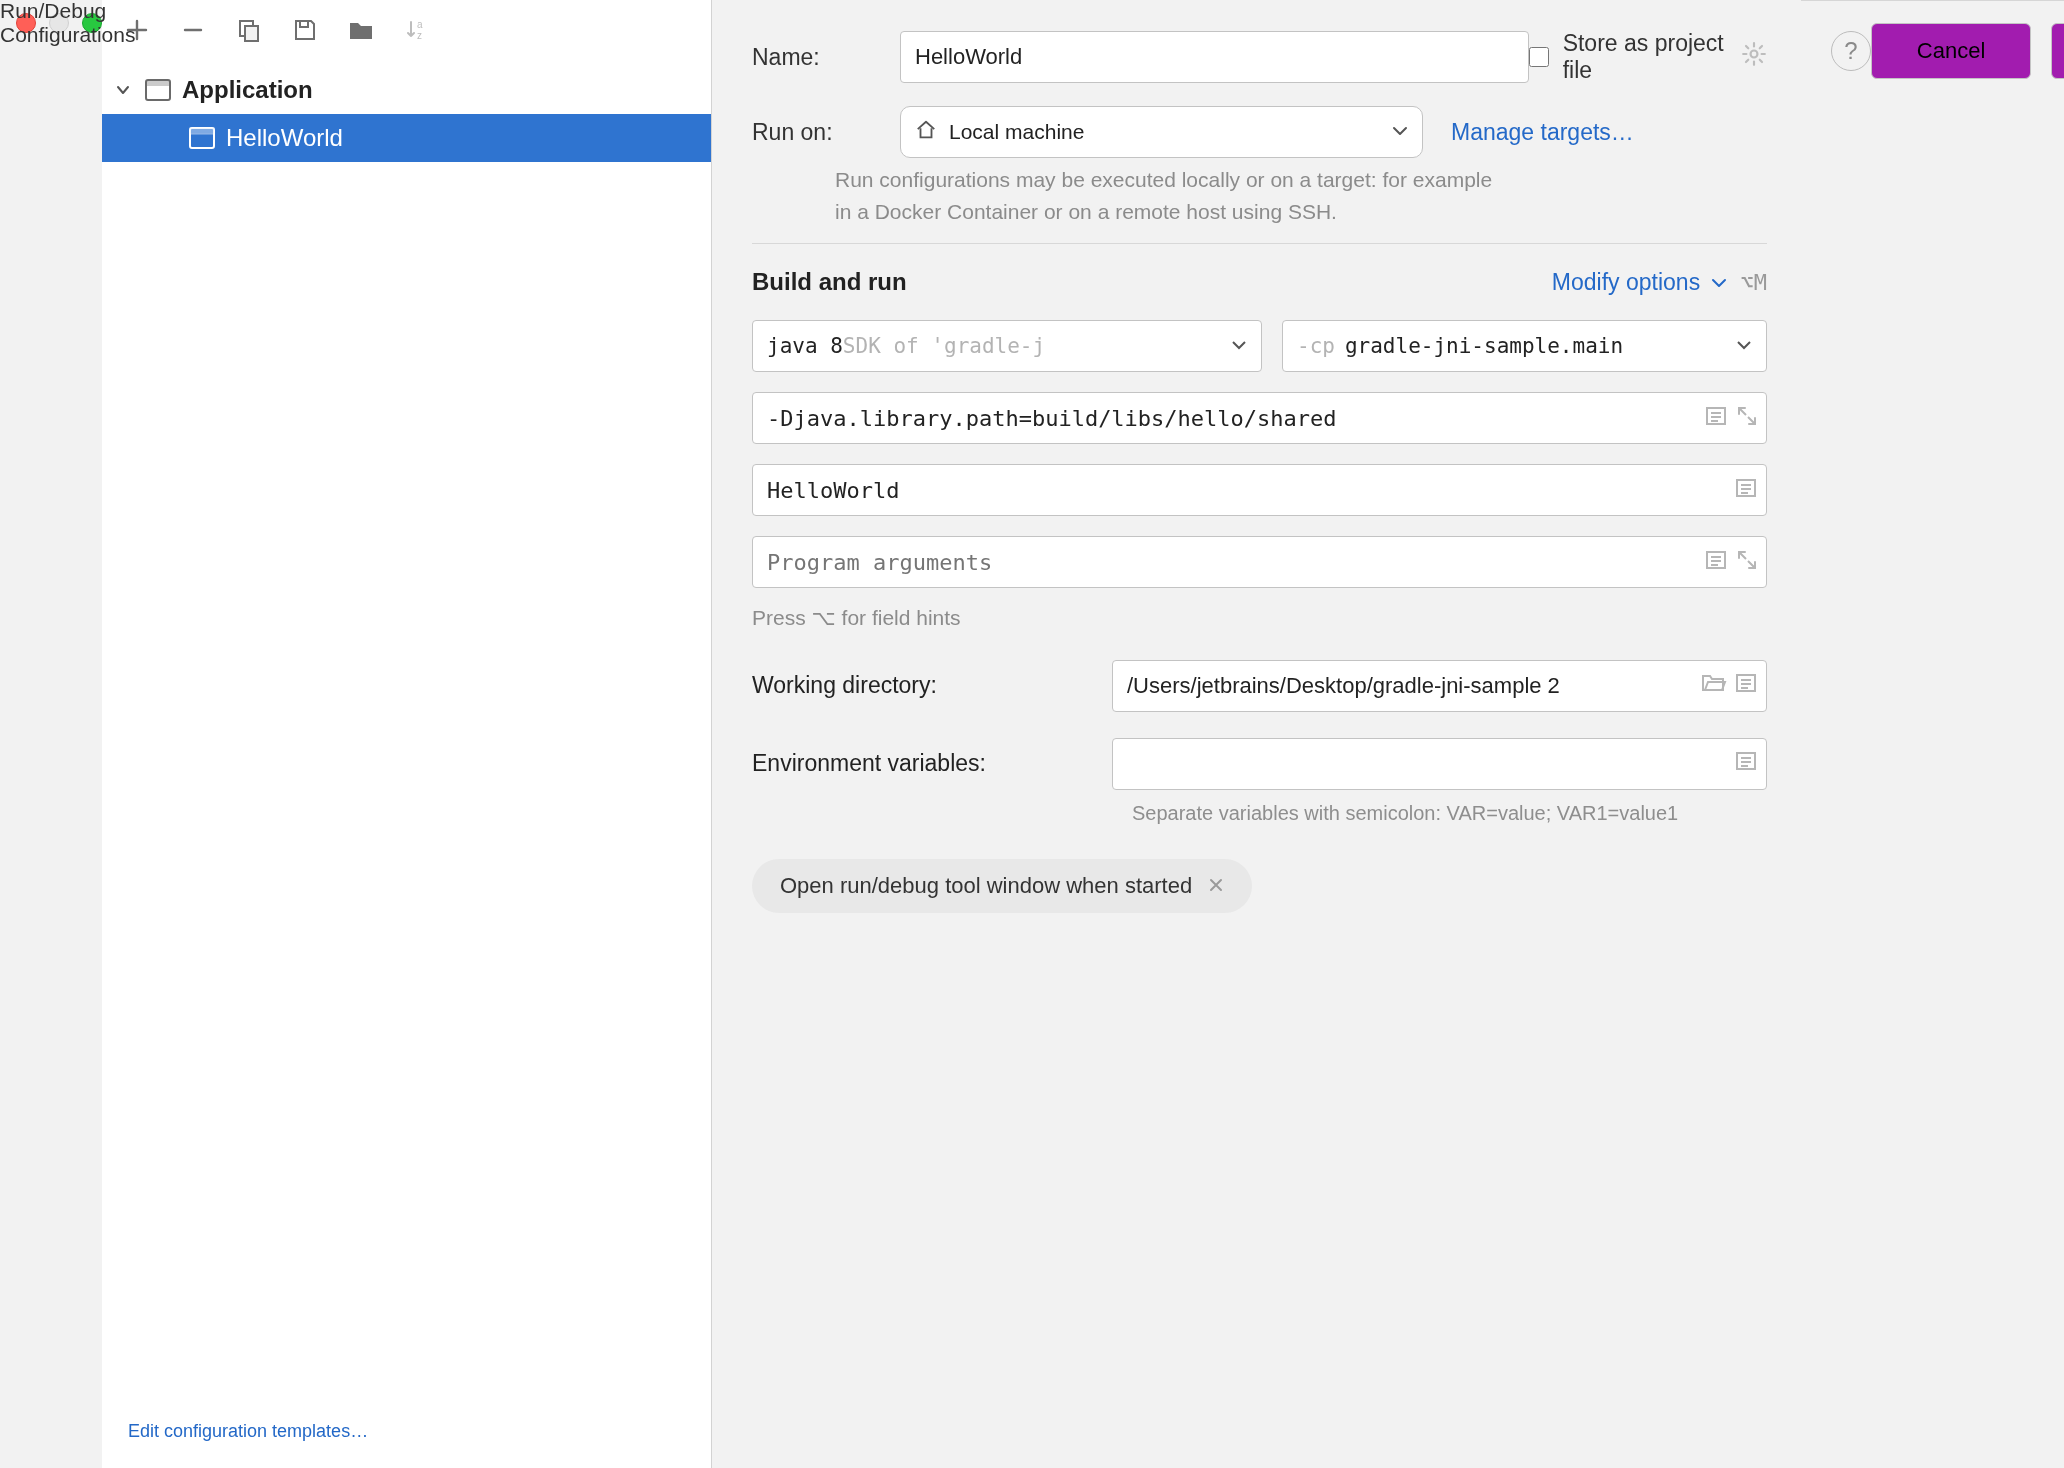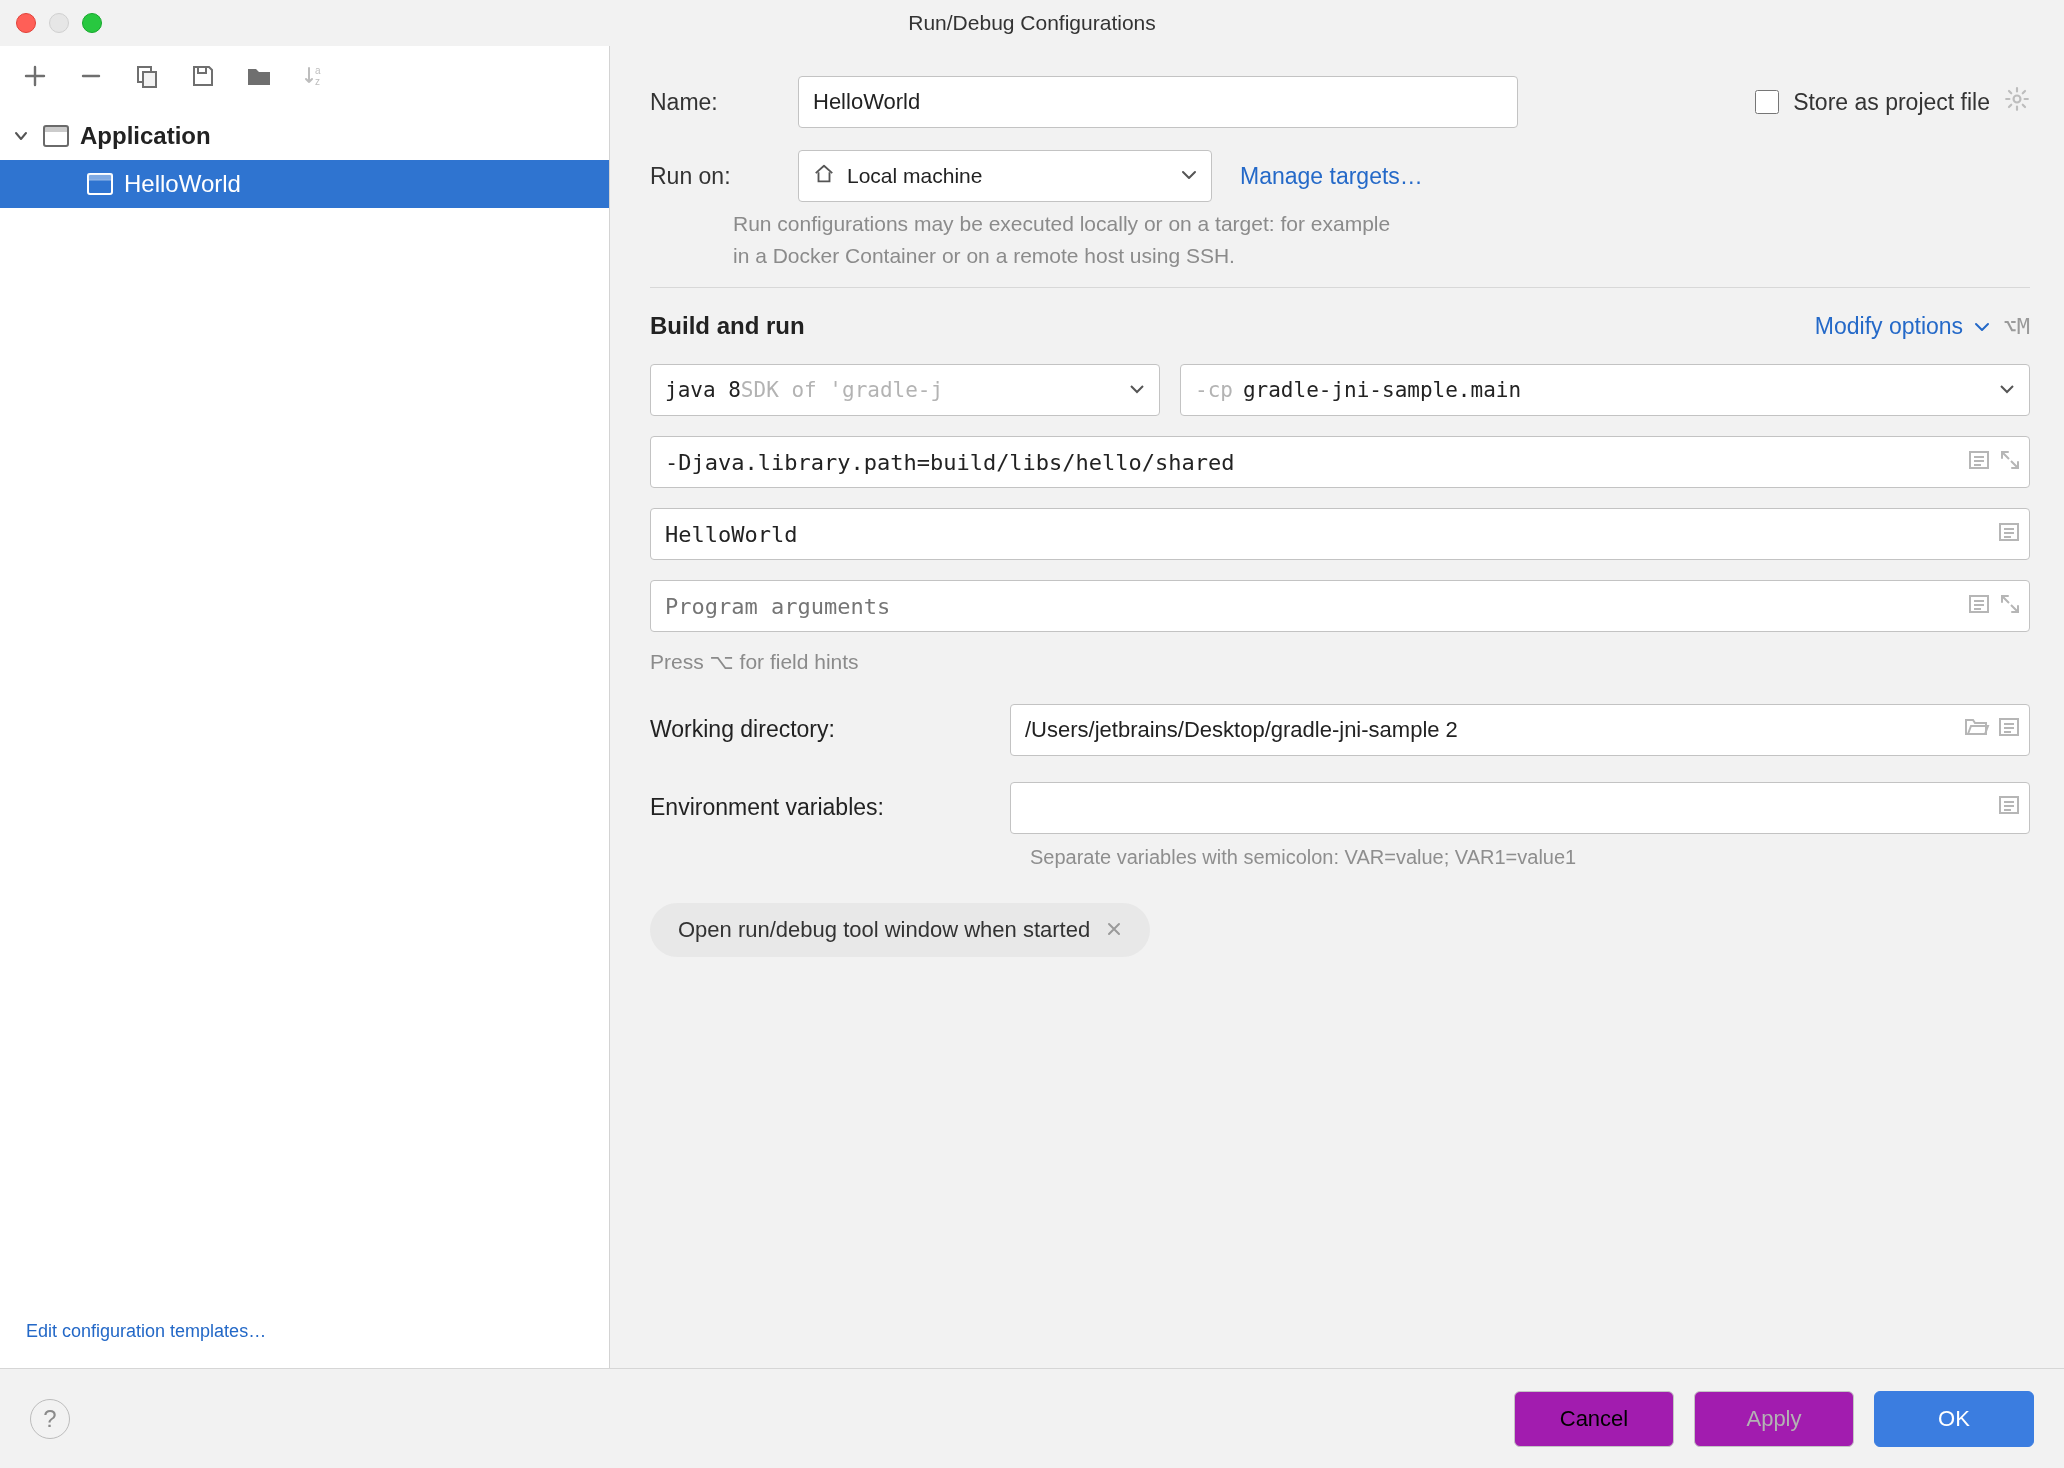--- a/index.html
+++ b/index.html
@@ -1,17 +1,17 @@
 <!DOCTYPE html>
 <html><head>
 <meta charset="utf-8">
 <style>
   * { box-sizing: border-box; margin: 0; padding: 0; }
   html, body { width: 2064px; height: 1468px; font-family: -apple-system, "Helvetica Neue", Arial, sans-serif; font-size: 21px; color: #222; background: #f2f2f2; }
-  .window { width: 2064px; height: 1468px; display: flex; flex-direction: column; background: #f2f2f2; }
+  .window { width: 2064px; height: 1468px; display: flex; flex-direction: row; background: #f2f2f2; }
 
   
   .titlebar { height: 46px; display: flex; align-items: center; position: relative; }
   .traffic { display:flex; gap:13px; margin-left:16px; }
   .tl { width:20px; height:20px; border-radius:50%; }
   .tl.red { background:#ff5f57; border:1px solid #e14138;}
   .tl.yel { background:#e6e6e6; border:1px solid #d0d0d0;}
   .tl.grn { background:#28c840; border:1px solid #17a82d;}
   .titlebar-title { position:absolute; width:100%; text-align:center; font-size:21px; color:#333; }
 
@@ -43,21 +43,21 @@
   .row label.lab { min-width: 148px; font-size:23px; color:#333; }
   .text-input { background:#fff; border:1px solid #c3c3c3; border-radius:4px; height:52px; padding:0 14px; font-size:22px; color:#222; }
   .text-input.mono { font-family: ui-monospace, "SF Mono", Menlo, monospace; }
   .name-input { width: 720px; }
 
   .store-proj { margin-left:auto; display:flex; align-items:center; gap:14px; font-size:23px; color:#333;}
   .store-proj input[type=checkbox]{ width:24px; height:24px; }
   .gear-dim { color:#bdbdbd; }
 
   .dropdown { background:#fff; border:1px solid #c3c3c3; border-radius:4px; height:52px; display:flex; align-items:center; padding:0 14px; cursor:pointer;}
-  .runon-dd { width:414px; }
+  .runon-dd { width:523px;border-radius:10px; }
   .dropdown .caret { margin-left:auto; color:#555; }
 
   .link { color:#2469c8; font-size:23px; cursor:pointer;}
 
   .hint { color:#8b8b8b; font-size:21px; line-height:1.5; }
   .runon-hint { margin-left:83px; margin-top:-4px; margin-bottom:16px;}
 
   .divider { border:none; border-top:1px solid #d8d8d8; margin: 10px 0 24px 0;}
 
   .section-head { display:flex; align-items:center; margin-bottom: 24px;}

